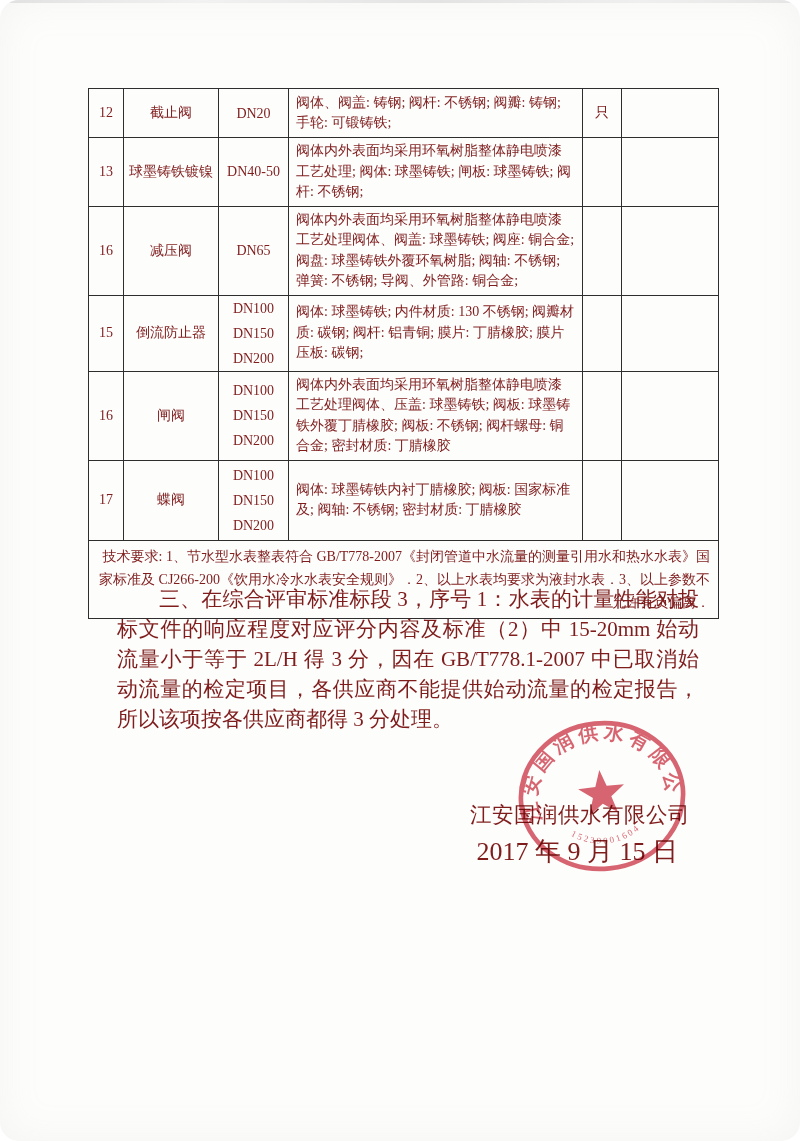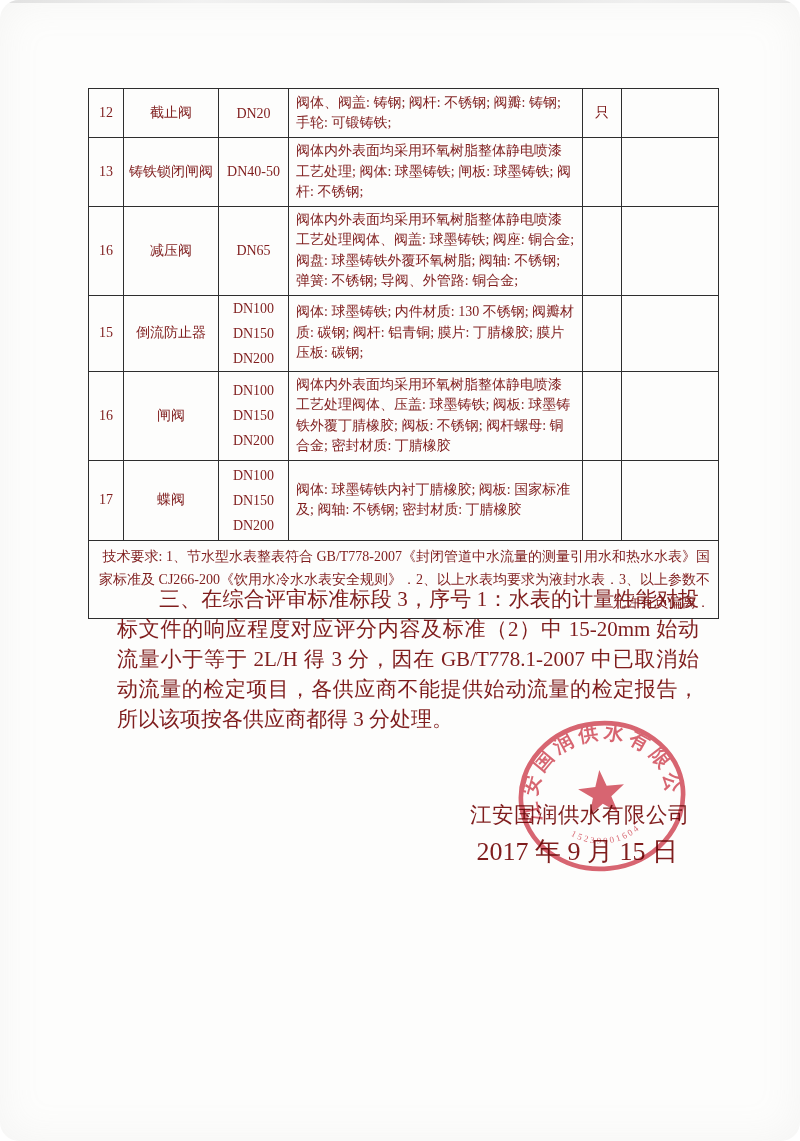--- a/index.html
+++ b/index.html
@@ -106,21 +106,21 @@
           <td class="c-name">截止阀</td>
           <td class="c-spec">
             <div>DN20</div>
           </td>
           <td class="c-desc">阀体、阀盖: 铸钢; 阀杆: 不锈钢; 阀瓣: 铸钢; 手轮: 可锻铸铁;</td>
           <td class="c-unit">只</td>
           <td class="c-extra"></td>
         </tr>
         <tr>
           <td class="c-no">13</td>
-          <td class="c-name">铸铁锁闭闸阀</td>
+          <td class="c-name">球墨铸铁镀镍</td>
           <td class="c-spec">
             <div>DN40-50</div>
           </td>
           <td class="c-desc">阀体内外表面均采用环氧树脂整体静电喷漆工艺处理; 阀体: 球墨铸铁; 闸板: 球墨铸铁; 阀杆: 不锈钢;</td>
           <td class="c-unit"></td>
           <td class="c-extra"></td>
         </tr>
         <tr>
           <td class="c-no">16</td>
           <td class="c-name">减压阀</td>

